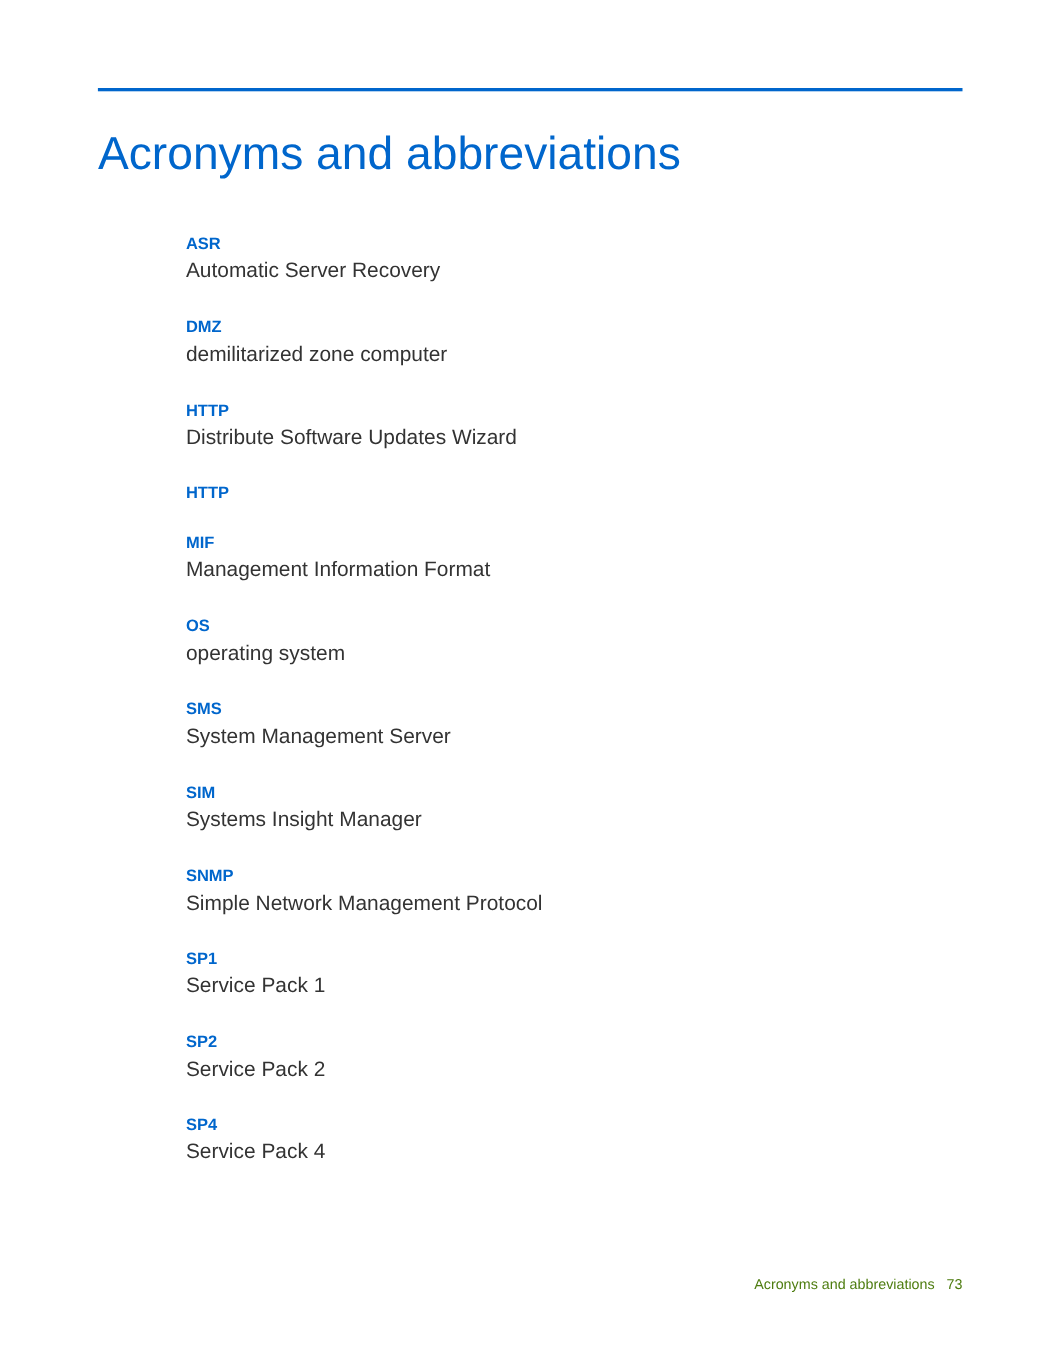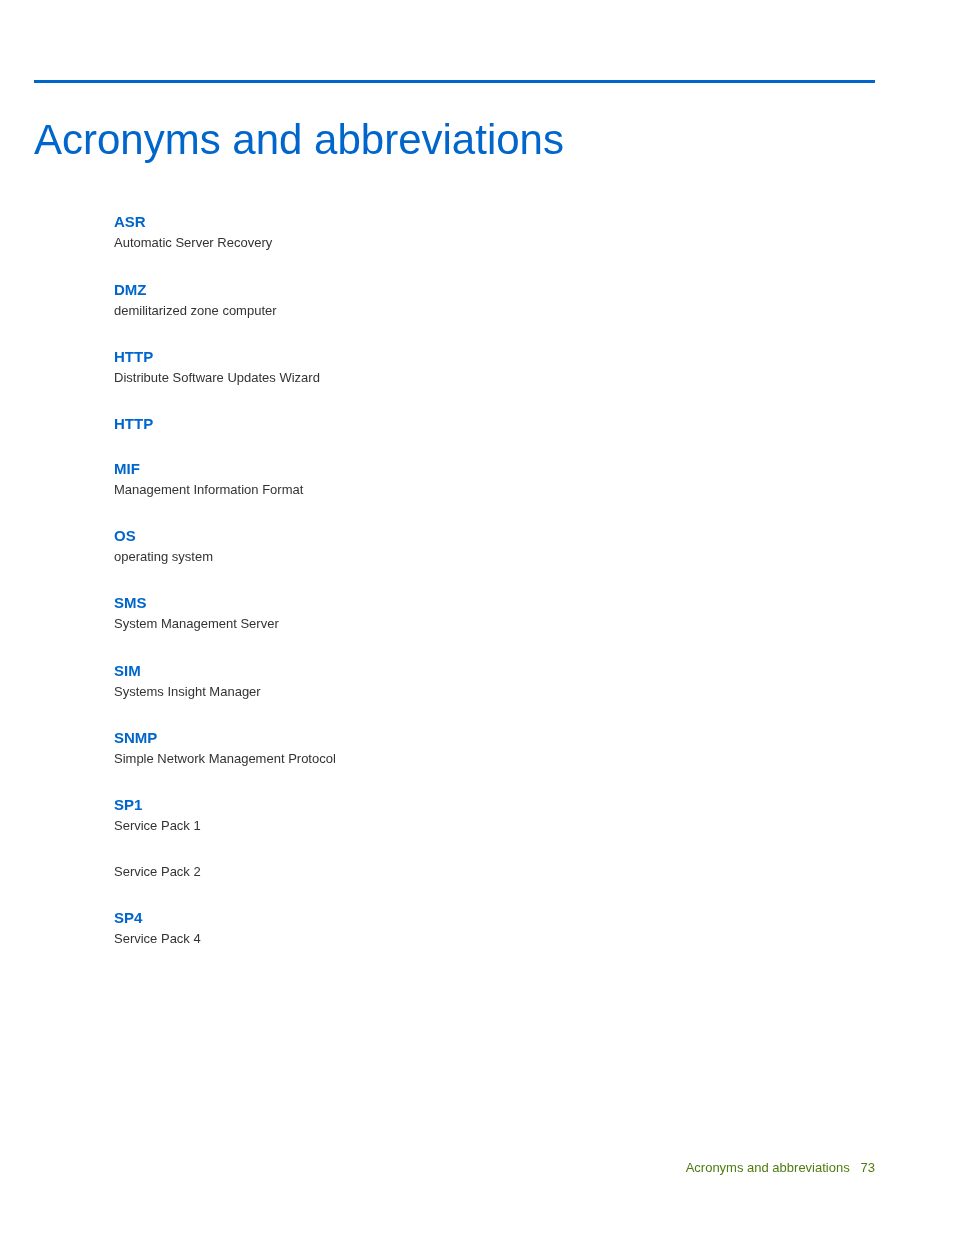--- a/index.html
+++ b/index.html
@@ -13,21 +13,21 @@
       font-family: Arial, Helvetica, sans-serif;
       width: 954px;
       min-height: 1235px;
       position: relative;
     }
 
     .page {
       width: 954px;
       min-height: 1235px;
       background: #ffffff;
-      padding: 80px 79px 80px 34px;
+      padding: 80px 79px 80px 89px;
       position: relative;
     }
 
     .top-border {
       width: 100%;
       height: 3px;
       background: #0066cc;
       margin-bottom: 32px;
     }
 
@@ -48,21 +48,21 @@
     }
 
     .acronym-term {
       font-size: 15px;
       font-weight: 700;
       color: #0066cc;
       margin-bottom: 4px;
     }
 
     .acronym-definition {
-      font-size: 13px;
+      font-size: 19px;
       color: #333333;
       line-height: 1.4;
     }
 
     .page-footer {
       position: absolute;
       bottom: 60px;
       right: 79px;
       font-size: 13px;
       color: #4d7c0f;
@@ -110,20 +110,21 @@
       </div>
       <div class="acronym-entry">
         <div class="acronym-term">SNMP</div>
         <div class="acronym-definition">Simple Network Management Protocol</div>
       </div>
       <div class="acronym-entry">
         <div class="acronym-term">SP1</div>
         <div class="acronym-definition">Service Pack 1</div>
       </div>
       <div class="acronym-entry">
+        <div class="acronym-term">SP2</div>
         <div class="acronym-definition">Service Pack 2</div>
       </div>
       <div class="acronym-entry">
         <div class="acronym-term">SP4</div>
         <div class="acronym-definition">Service Pack 4</div>
       </div>
     </div>
 
   <div class="page-footer">
     <span>Acronyms and abbreviations</span>&nbsp;&nbsp;&nbsp;<span>73</span>

